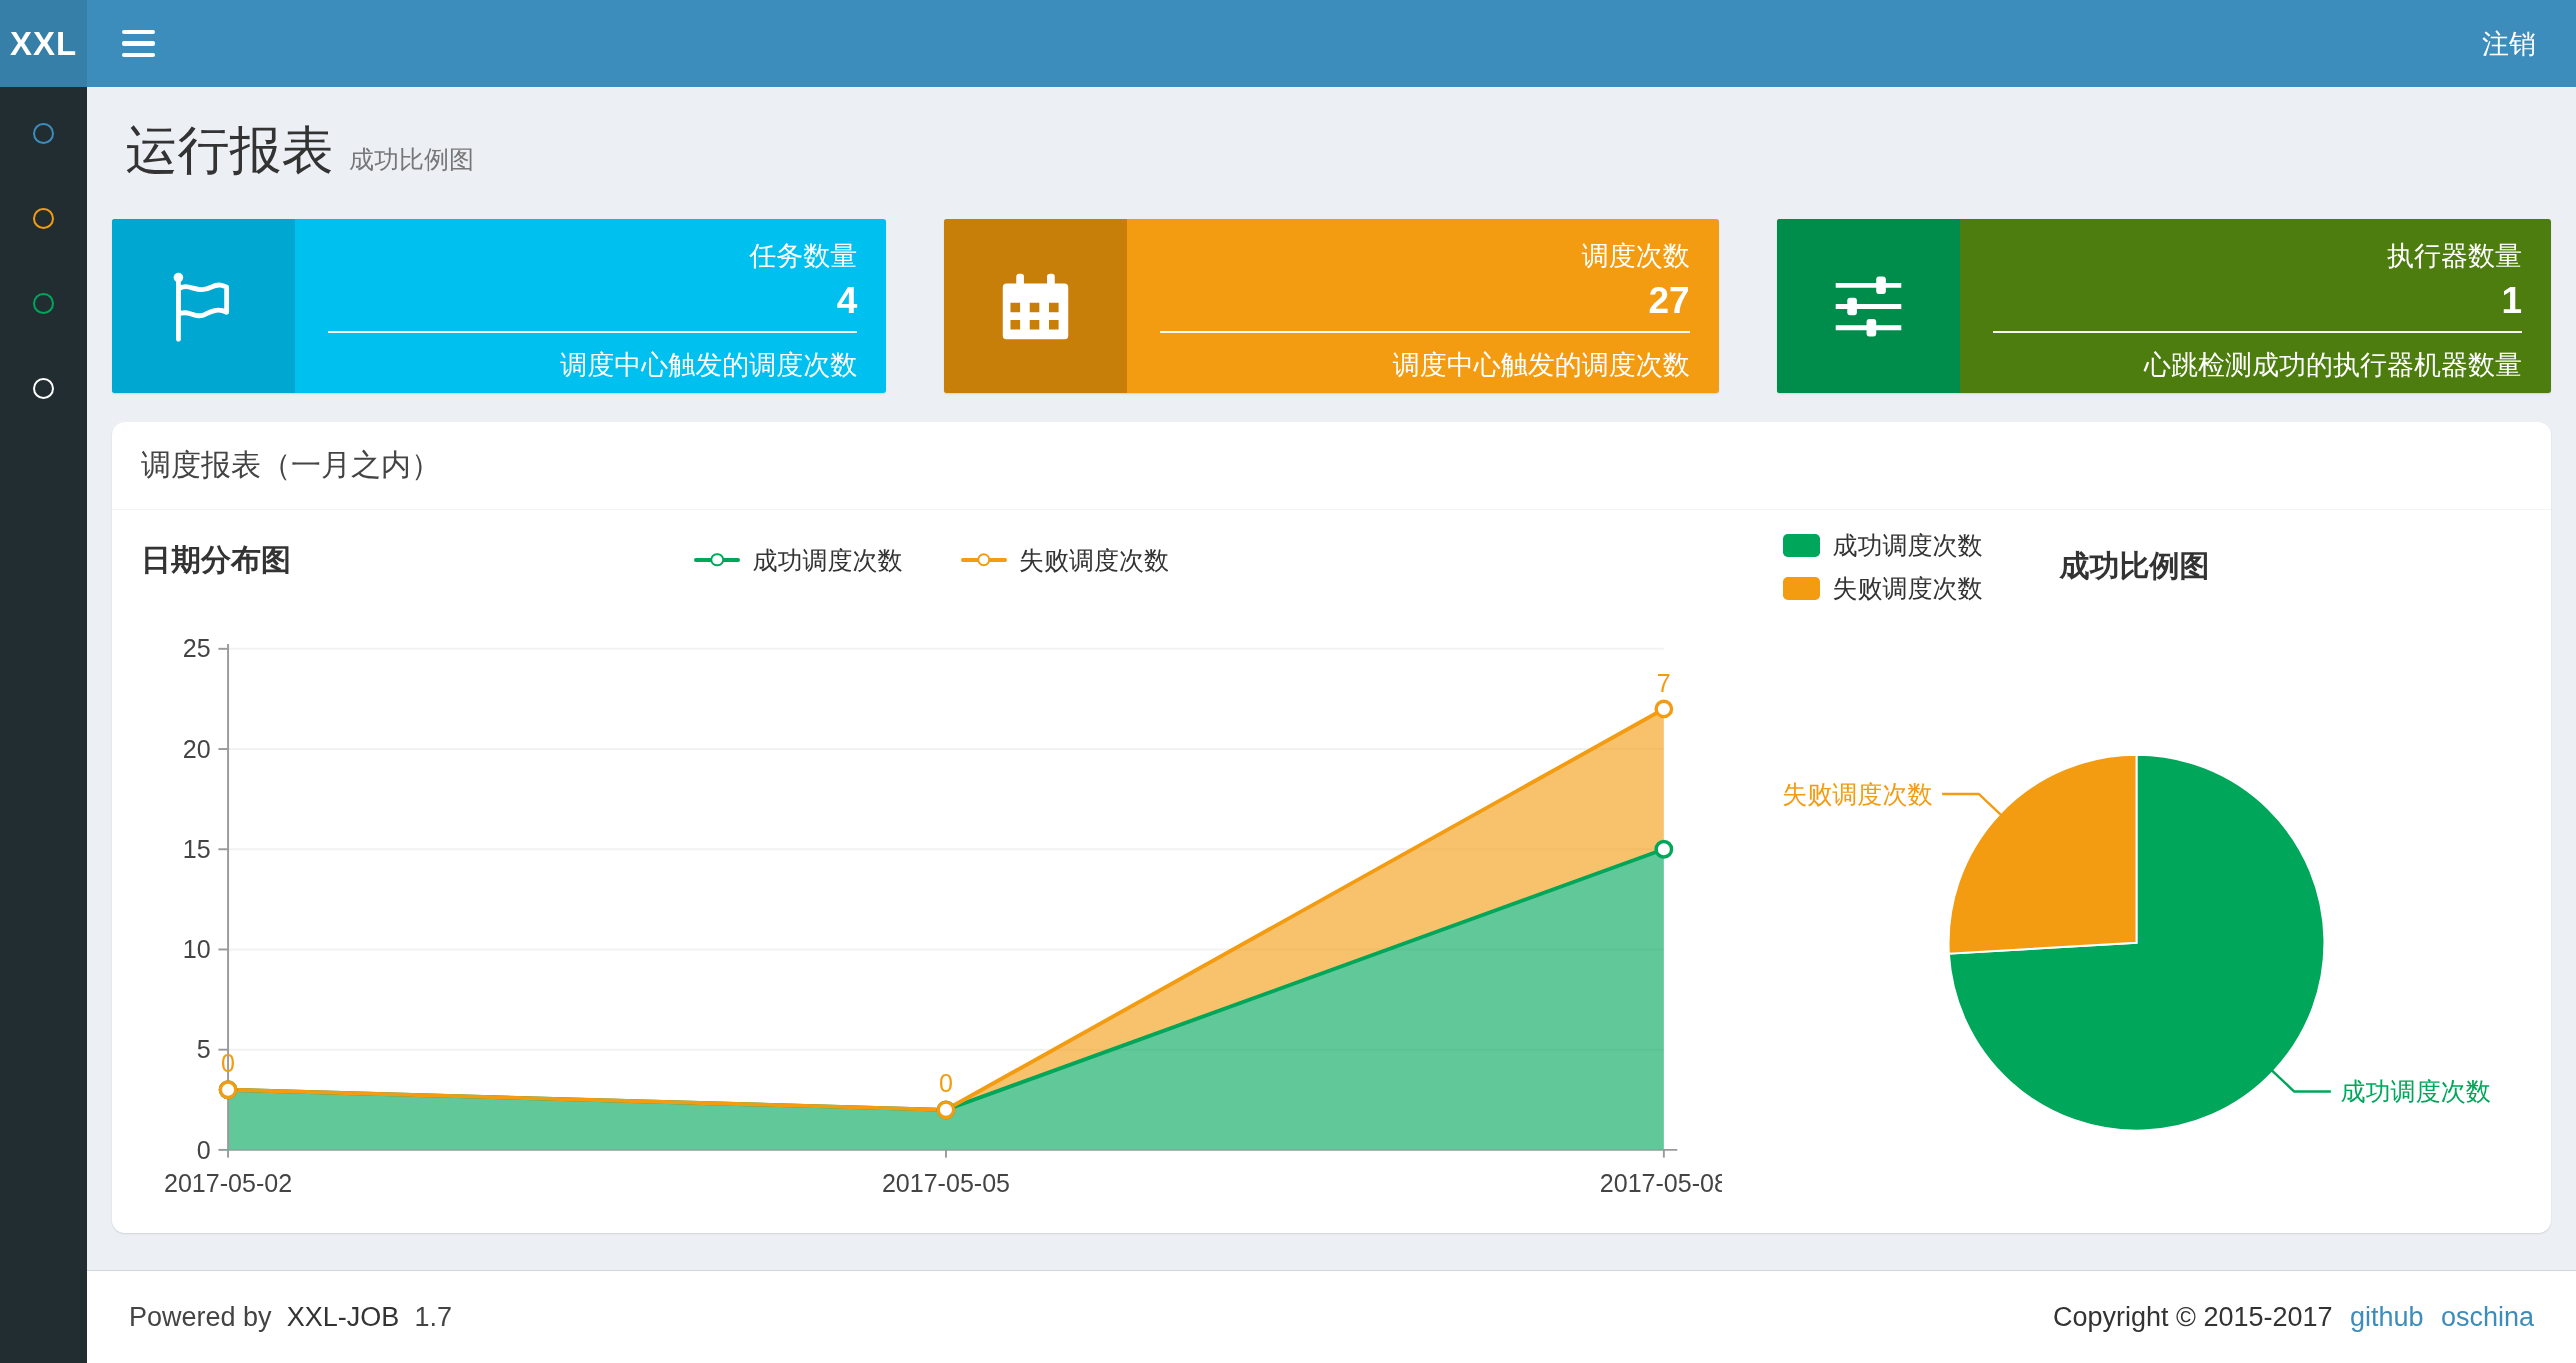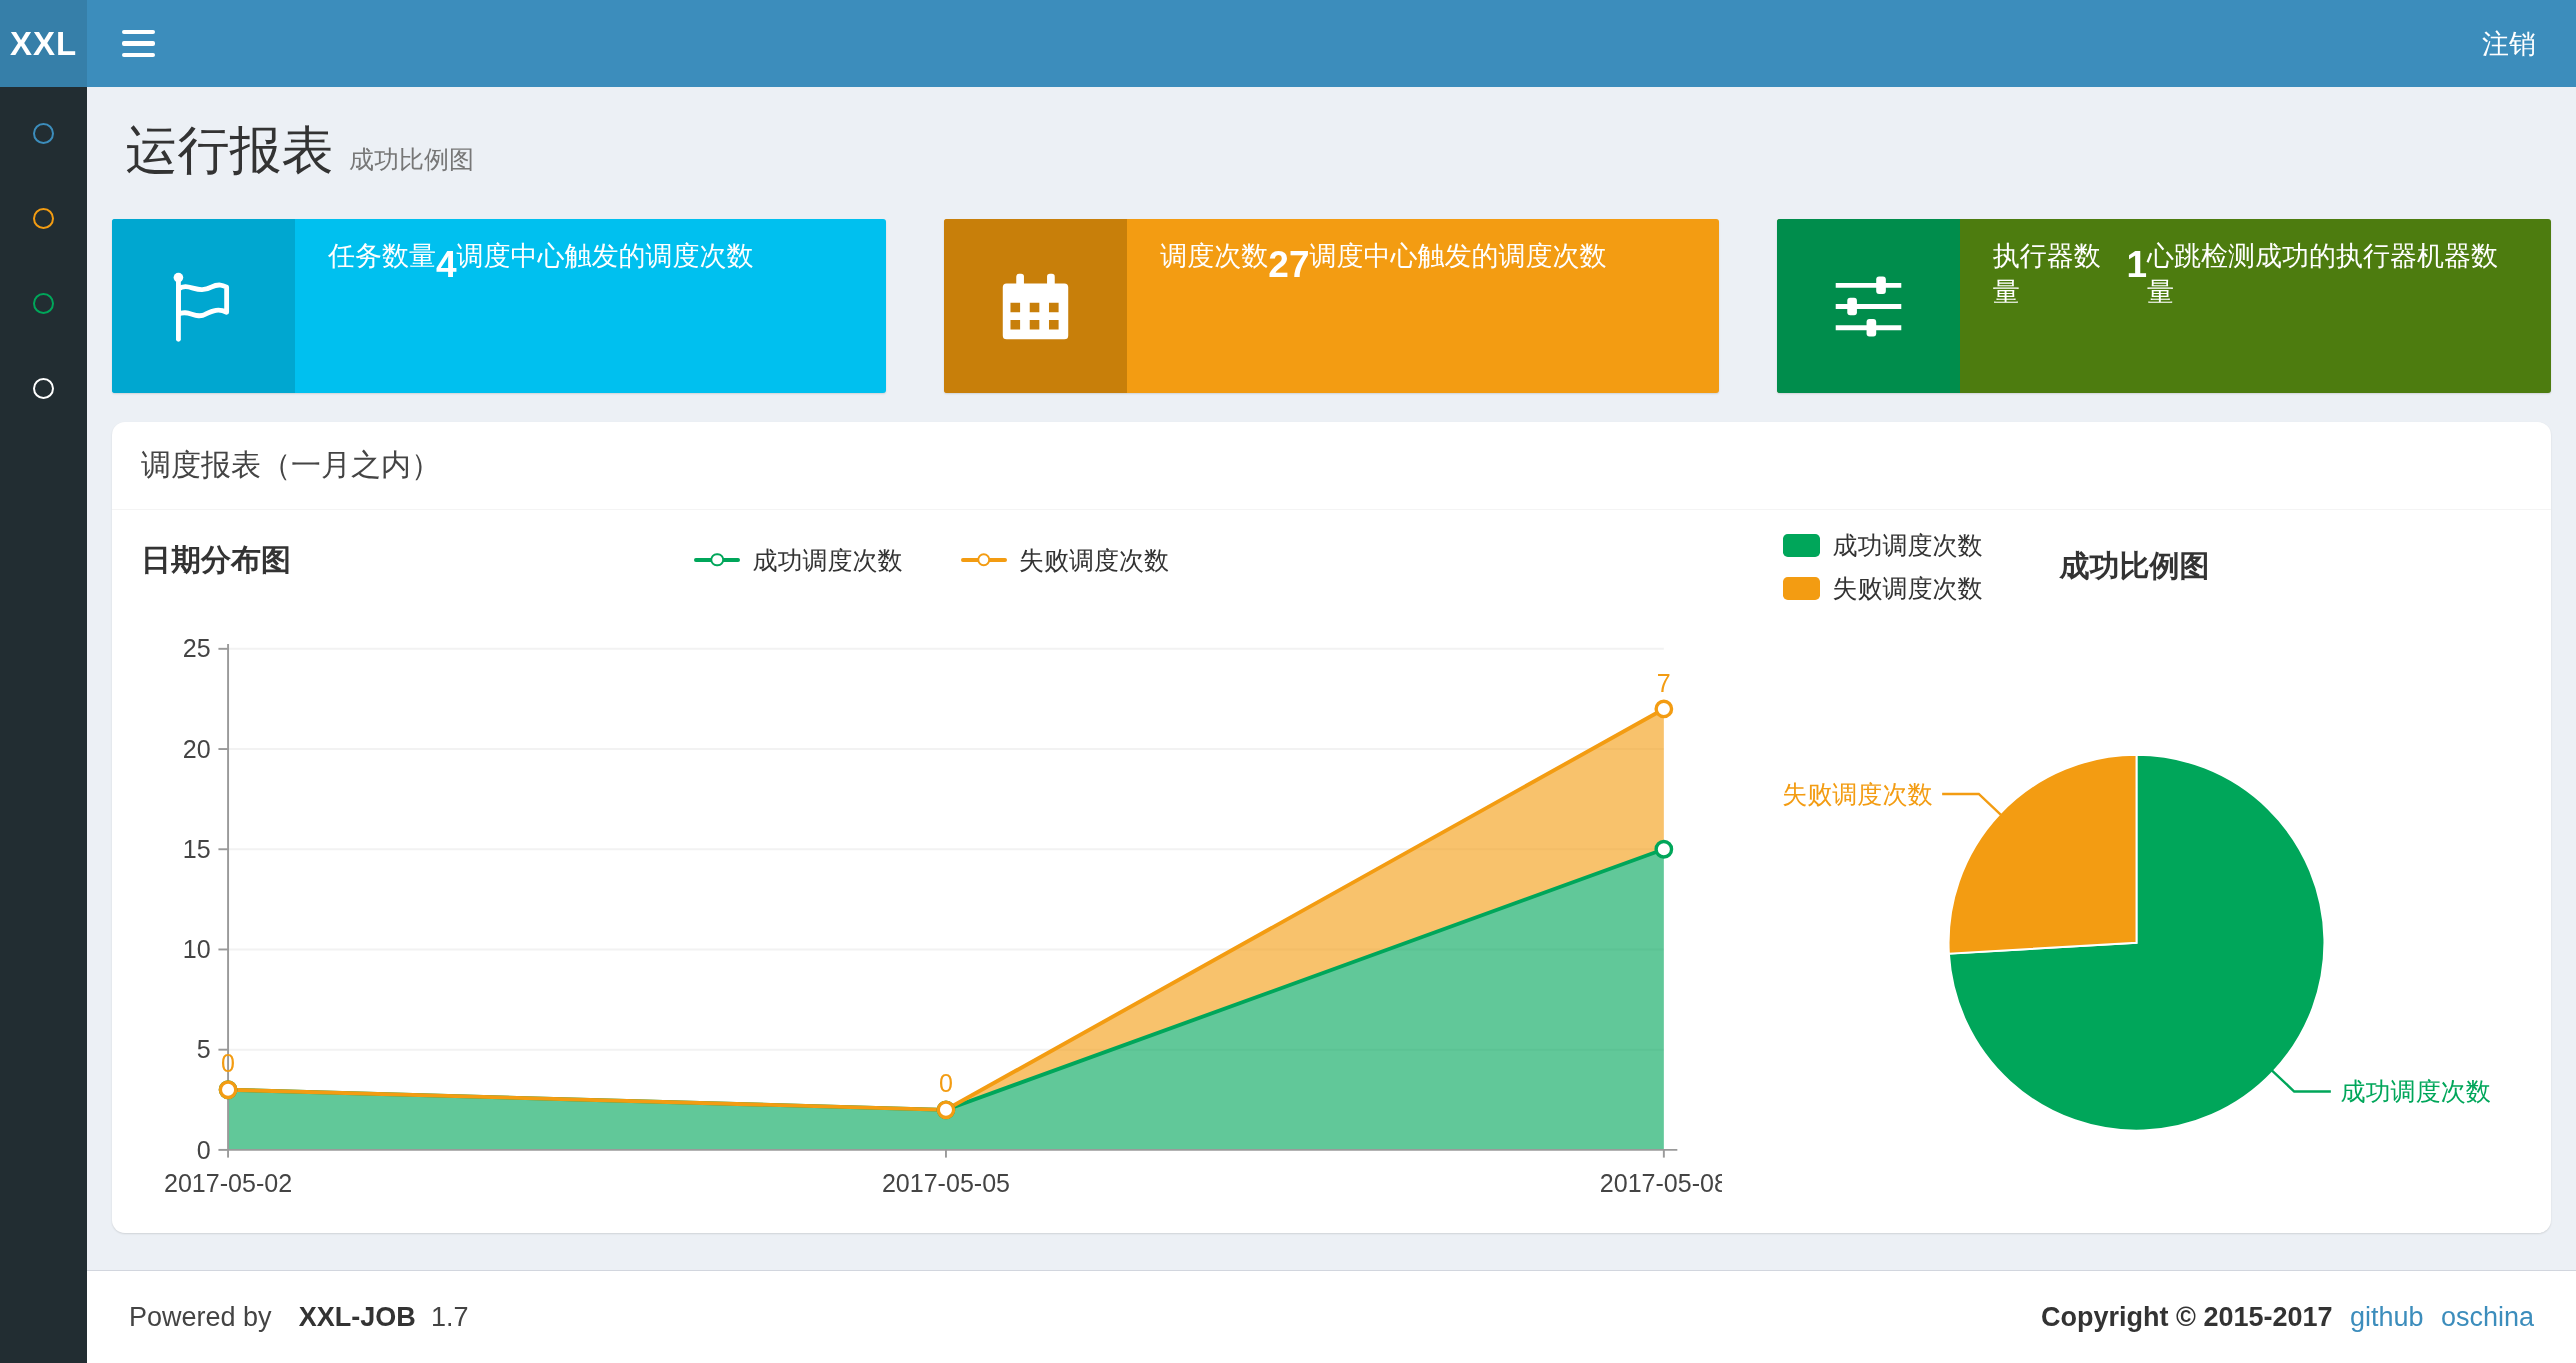--- a/index.html
+++ b/index.html
@@ -24,21 +24,21 @@
   .content { position:absolute; top:87px; left:87px; right:0; bottom:93px; padding:0 25px; overflow:hidden; }
   .content-header { padding:29px 13.5px 0; display:flex; align-items:baseline; gap:15.4px; margin-bottom:33px; }
   .page-title { font-size:52px; font-weight:500; color:#333; }
   .page-subtitle { font-size:25px; color:#777; }
   
   .info-row { display:flex; gap:58px; }
   .info-box { flex:1; height:174px; display:flex; border-radius:2.9px; color:#fff;
               box-shadow:0 1px 1.9px rgba(0,0,0,0.12); }
   .info-icon { width:183px; display:flex; align-items:center; justify-content:center;
                border-radius:2.9px 0 0 2.9px; }
-  .info-content { flex:1; padding:19px 29px 0 33px; display:flex; flex-direction:row; }
+  .info-content { flex:1; padding:19px 29px 0 33px; display:flex; flex-direction:column;text-align:right; }
   .ib-title { font-size:27px; }
   .ib-number { font-size:37px; font-weight:bold; margin-top:5.8px; }
   .ib-divider { height:1.9px; background:rgba(255,255,255,0.95); margin:9.6px 0 13.5px; }
   .ib-desc { font-size:27px; }
   
   .panel { margin-top:29px; background:#fff; border-radius:13px; box-shadow:0 1px 1.9px rgba(0,0,0,0.12); }
   .panel-header { padding:23px 29px; font-size:30px; color:#444; border-bottom:1.9px solid #f4f4f4; }
   .panel-body { display:flex; padding:19px 29px 25px; }
   .line-chart { width:1581px; }
   .chart-head { position:relative; height:62px; display:flex; align-items:center; }
@@ -51,21 +51,21 @@
   .pie-chart { flex:1; margin-left:29px; }
   .pie-head { display:flex; align-items:center; gap:77px; padding-left:32px; margin-bottom:5.8px; }
   .pie-legend { display:flex; flex-direction:column; gap:9.6px; }
   .legend-swatch { width:37px; height:23px; border-radius:4.8px; }
   .plot { line-height:0; }
   
   .main-footer { position:absolute; left:87px; right:0; bottom:0; height:93px; background:#fff;
                  border-top:1px solid #d2d6de; display:flex; align-items:center;
                  justify-content:space-between; padding:0 42px; font-size:27px; color:#444; }
   .footer-left span { margin-right:7.7px; }
-  .bold { font-weight:bold; color:#333;margin-left:12px; }
+  .bold { font-weight:normal; color:#333; }
   .footer-right { display:flex; align-items:center; gap:17.4px;text-align:center; }
   .flink { font-weight:normal; text-decoration:none; cursor:pointer; }
 </style>
 </head>
 <body style="background: rgb(236, 240, 245);">
 
 <header class="navbar">
   <div class="logo" style="background: rgb(54, 127, 169);">XXL</div>
   <div class="navbar-main" style="background: rgb(60, 141, 188);">
     <button class="hamburger">

